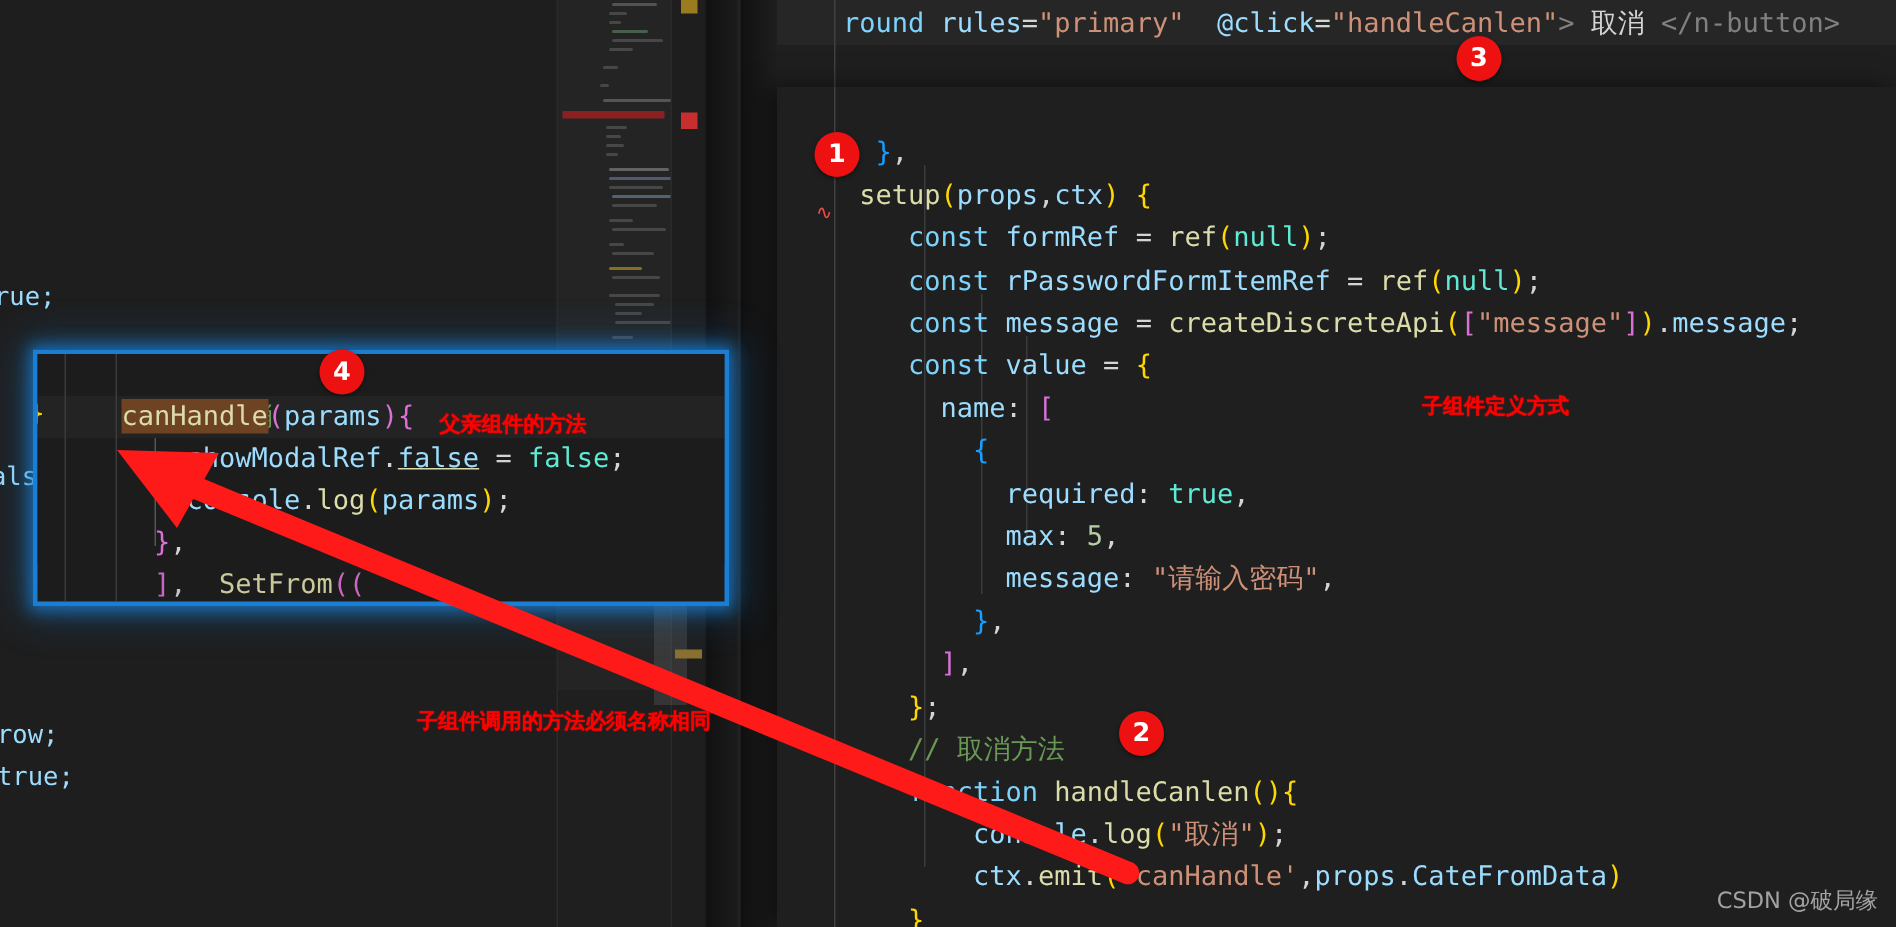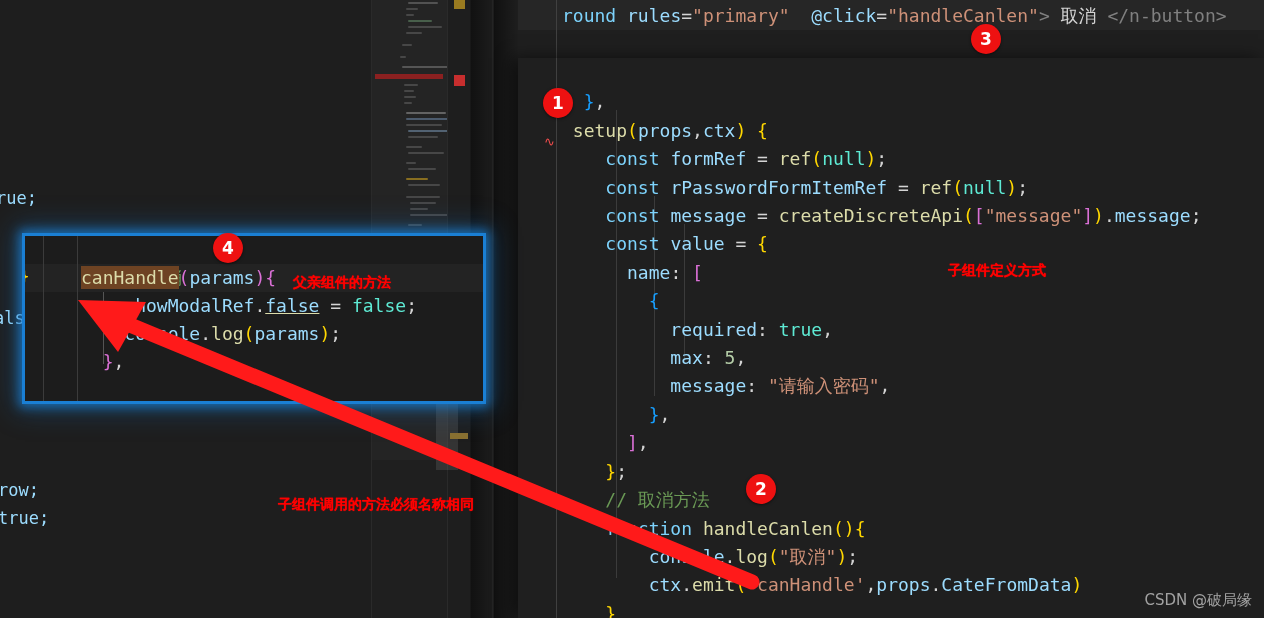--- a/index.html
+++ b/index.html
@@ -196,32 +196,33 @@
     <div class="popup-gutter" style="left:52px;"></div>
     <div class="indent-guide" style="left:78px;top:56px;height:72px;background:#555;"></div>
 
     <div class="popup-code" style="left:56px;top:0px;">
 <span class="cmt">   // 取消</span>
     </div>
     <div class="popup-code" style="left:56px;top:28px;"><span class="hl-word">canHandle</span><span class="br2">(</span><span class="var">params</span><span class="br2">)</span><span class="br2">{</span></div>
     <div class="popup-code" style="left:56px;top:56px;"><span class="var">    showModalRef</span><span class="op">.</span><span class="prop underline-u">false</span><span class="op"> = </span><span class="blu">false</span><span class="op">;</span></div>
     <div class="popup-code" style="left:56px;top:84px;"><span class="var">    console</span><span class="op">.</span><span class="fn">log</span><span class="br1">(</span><span class="var">params</span><span class="br1">)</span><span class="op">;</span></div>
     <div class="popup-code" style="left:56px;top:112px;"><span class="br2">  }</span><span class="op">,</span></div>
+    <div class="popup-code" style="left:56px;top:140px;opacity:.9;"><span class="br2">  ]</span><span class="op">,</span><span class="fn">  SetFrom</span><span class="br2">((</span></div>
 
     <div class="popup-code" style="left:-6px;top:26px;"><span class="br1">}</span></div>
   </div>
 
   <svg class="arrow-svg" viewBox="0 0 1264 618">
     <line x1="752" y1="582" x2="118" y2="320" stroke="#ff1a1a" stroke-width="15" stroke-linecap="round"></line>
     <polygon points="78,300 146,302 118,352" fill="#ff1a1a"></polygon>
   </svg>
 
   <div class="ann-red" style="left:948px;top:262px;">子组件定义方式</div>
   <div class="ann-red" style="left:293px;top:274px;">父亲组件的方法</div>
-  <div class="ann-red" style="left:278px;top:496px;">子组件调用的方法必须名称相同</div>
+  <div class="ann-red" style="left:278px;top:472px;">子组件调用的方法必须名称相同</div>
 
   <div class="badge" style="left:543px;top:88px;">1</div>
   <div class="badge" style="left:746px;top:474px;">2</div>
   <div class="badge" style="left:971px;top:24px;">3</div>
   <div class="badge" style="left:213px;top:233px;">4</div>
 
   <div class="watermark">CSDN @破局缘</div>
 
 </div>
 

